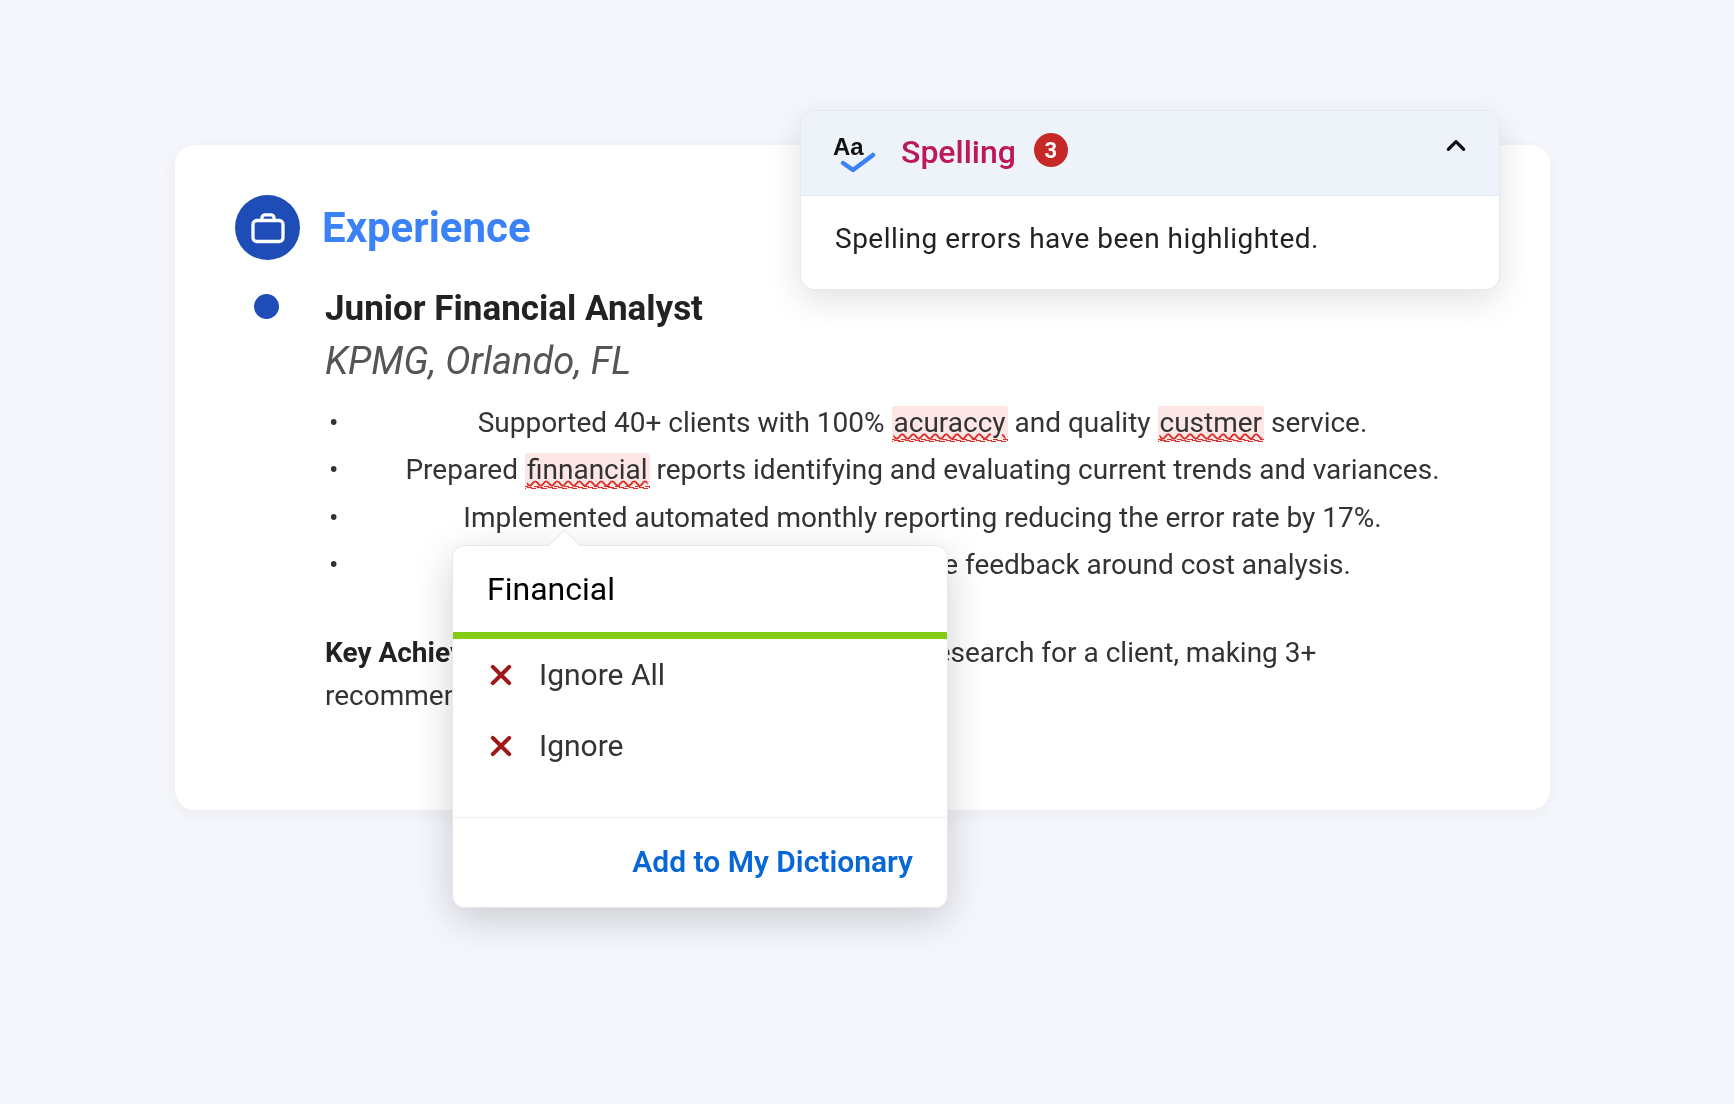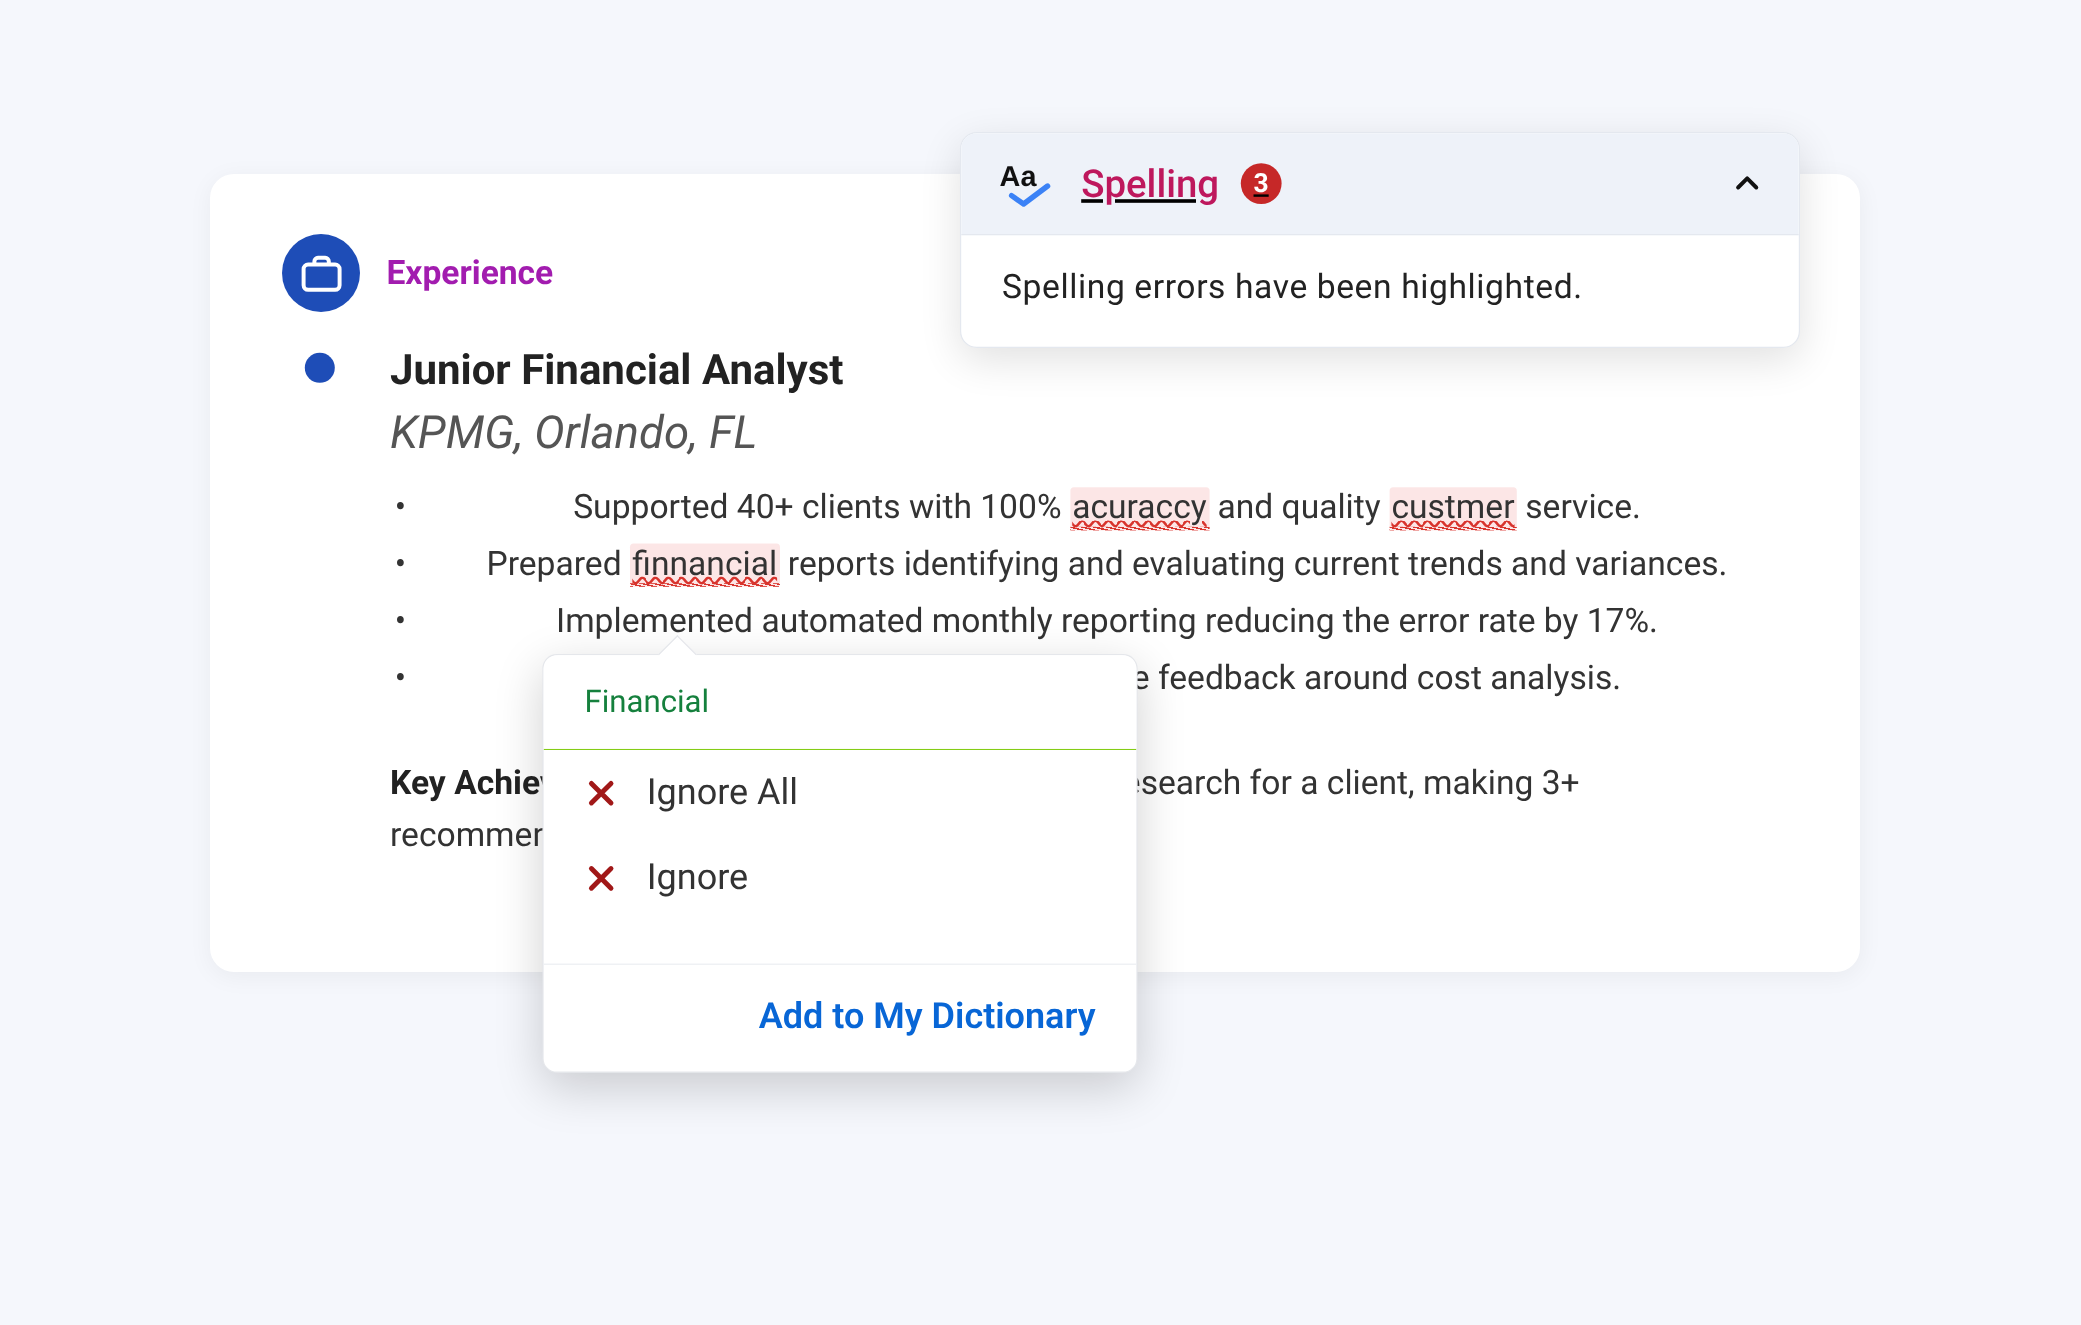--- a/index.html
+++ b/index.html
@@ -44,22 +44,22 @@
       height: 65px;
       border-radius: 50%;
       background: #1e4db7;
       display: flex;
       align-items: center;
       justify-content: center;
       flex-shrink: 0;
       margin-left: -10px;
     }
     .section-title {
-      color: #a21caf;
-      font-size: 28px;
+      color: #3b82f6;
+      font-size: 42px;
       font-weight: 700;
     }
 
     .entry {
       margin-top: 28px;
       padding-left: 80px;
       position: relative;
     }
     .entry-dot {
       position: absolute;
@@ -134,24 +134,22 @@
       border: 1px solid #e4e8ef;
       border-radius: 14px;
       box-shadow: 0 10px 35px rgba(0,0,0,0.12);
       overflow: hidden;
       z-index: 10;
     }
     .spell-header {
       background: #eef2f9;
       padding: 22px 30px 22px 32px;
       display: flex;
-      align-items: center;
       gap: 18px;
       border-bottom: 1px solid #e4e8ef;
-      text-decoration: underline;
     }
     .spell-aa {
       width: 50px;
       height: 40px;
       position: relative;
     }
     .spell-title {
       font-size: 32px;
       color: #be185d;
       font-weight: 500;
@@ -200,23 +198,23 @@
       left: 100px;
       width: 22px;
       height: 22px;
       background: #fff;
       border-left: 1px solid #e5e7eb;
       border-top: 1px solid #e5e7eb;
       transform: rotate(45deg);
     }
     .ctx-suggestion {
       padding: 24px 34px;
-      font-size: 26px;
-      color: #15803d;
-      border-bottom: 1px solid #84cc16;
+      font-size: 32px;
+      color: #000000;
+      border-bottom: 7px solid #84cc16;
       position: relative;
       background: #fff;
       border-radius: 12px 12px 0 0;
     }
     .ctx-item {
       padding: 18px 34px;
       display: flex;
       align-items: center;
       gap: 24px;
       font-size: 30px;

